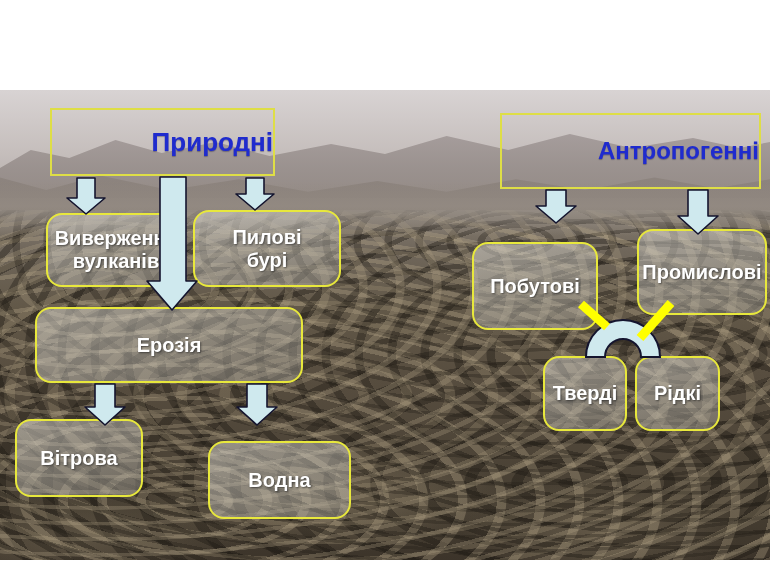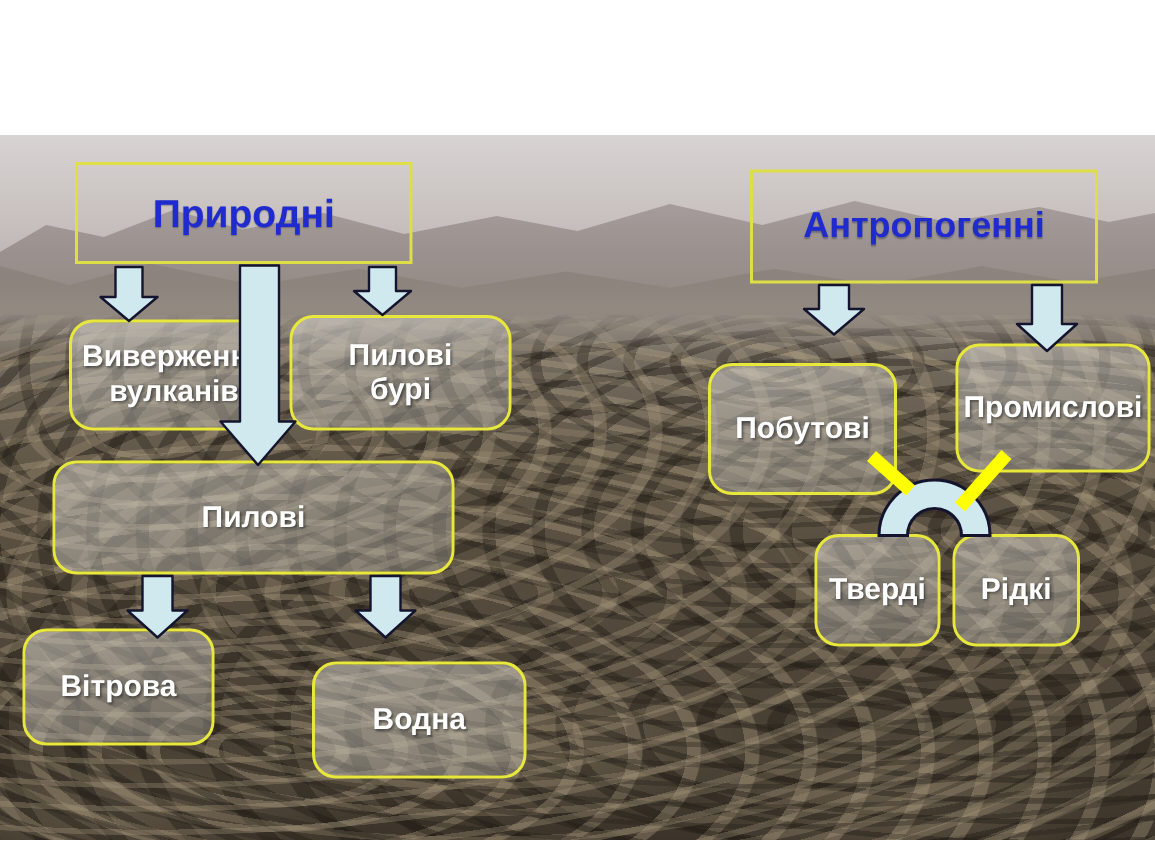--- a/index.html
+++ b/index.html
@@ -47,26 +47,26 @@
       radial-gradient(ellipse 240px 70px at 10% 95%, rgba(150,136,110,.32), rgba(150,136,110,0) 70%),
       linear-gradient(180deg,#857c71 0%,#6f665a 12%,#625848 28%,#574d3f 48%,#4e4538 68%,#453d31 86%,#3c342a 100%);
   }
   .ground::before {
     content:""; position:absolute; left:0; top:0; width:100%; height:26px;
     background:linear-gradient(180deg,rgba(150,142,134,.85),rgba(150,142,134,0));
   }
   
   .hdr {
     position:absolute; border:2px solid #dede46; display:flex;
-    align-items:center; justify-content:center; text-align:center;
+    align-items:center; justify-content:flex-end; text-align:center;
     color:#1f2bce; font-weight:bold;
     text-shadow:0 1px 1px rgba(20,20,60,.35);
   }
   .hdr-natural { left:50px; top:108px; width:225px; height:68px; font-size:26px; }
-  .hdr-anthro  { left:500px; top:113px; width:232px; height:76px; font-size:24px; }
+  .hdr-anthro  { left:500px; top:113px; width:261px; height:76px; font-size:24px; }
   .node {
     position:absolute; border:2px solid #e8e83c; border-radius:16px;
     background:linear-gradient(160deg,rgba(222,220,213,.50),rgba(178,176,168,.36));
     color:#ffffff; font-weight:bold; font-size:20px; line-height:1.15;
     display:flex; align-items:center; justify-content:center; text-align:center;
     text-shadow:1px 1px 2px rgba(25,25,25,.6);
   }
   .node-volcanic   { left:2px;   top:213px; width:140px; height:74px;margin-left:44px; }
   .node-dust       { left:193px; top:210px; width:148px; height:77px; padding:0 30px; }
   .node-erosion    { left:35px;  top:307px; width:268px; height:76px; }
@@ -99,21 +99,21 @@
     <span>Антропогенні</span>
   </div>
 
   <div class="node node-volcanic">
     <span>Виверження вулканів</span>
   </div>
   <div class="node node-dust">
     <span>Пилові бурі</span>
   </div>
   <div class="node node-erosion">
-    <span>Пилові</span>
+    <span>Ерозія</span>
   </div>
   <div class="node node-wind">
     <span>Вітрова</span>
   </div>
   <div class="node node-water">
     <span>Водна</span>
   </div>
   <div class="node node-household">
     <span>Побутові</span>
   </div>

